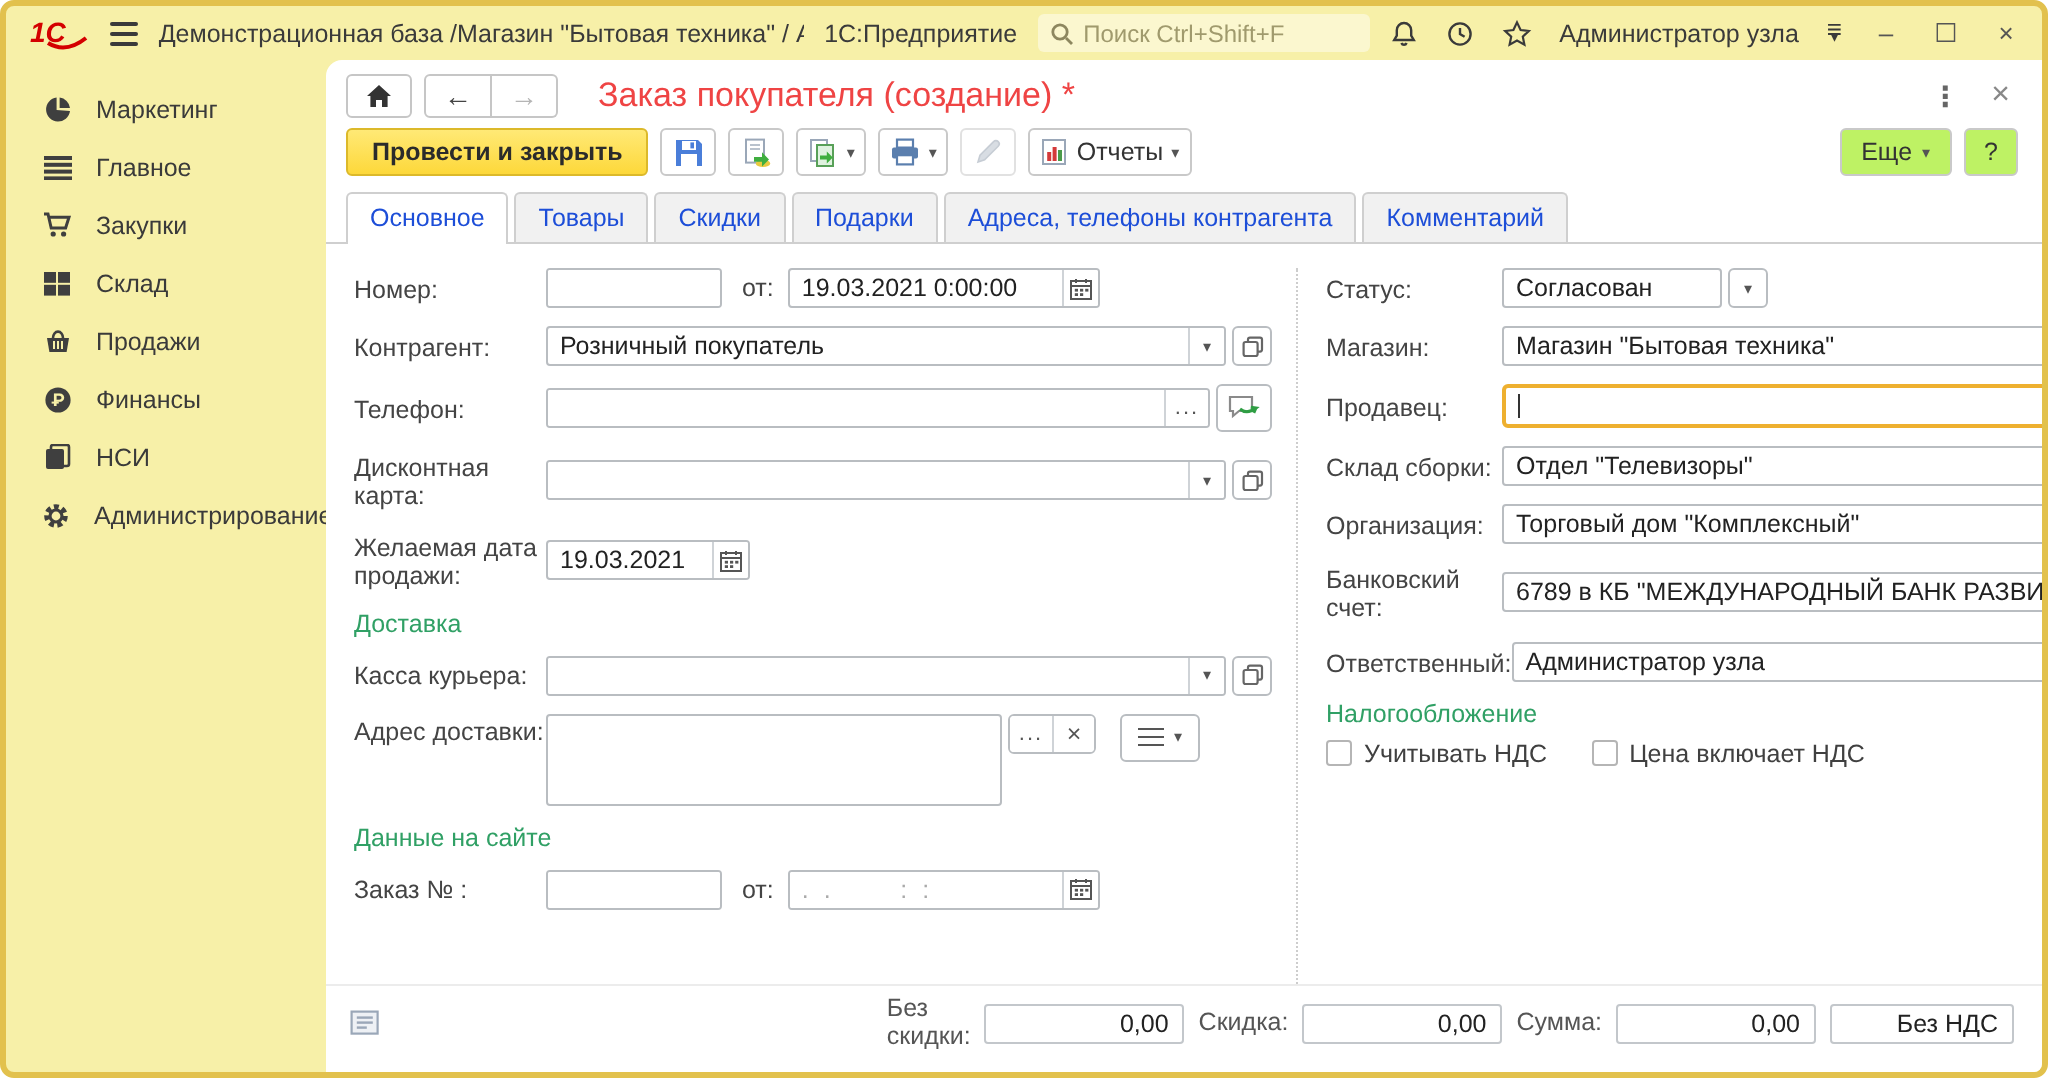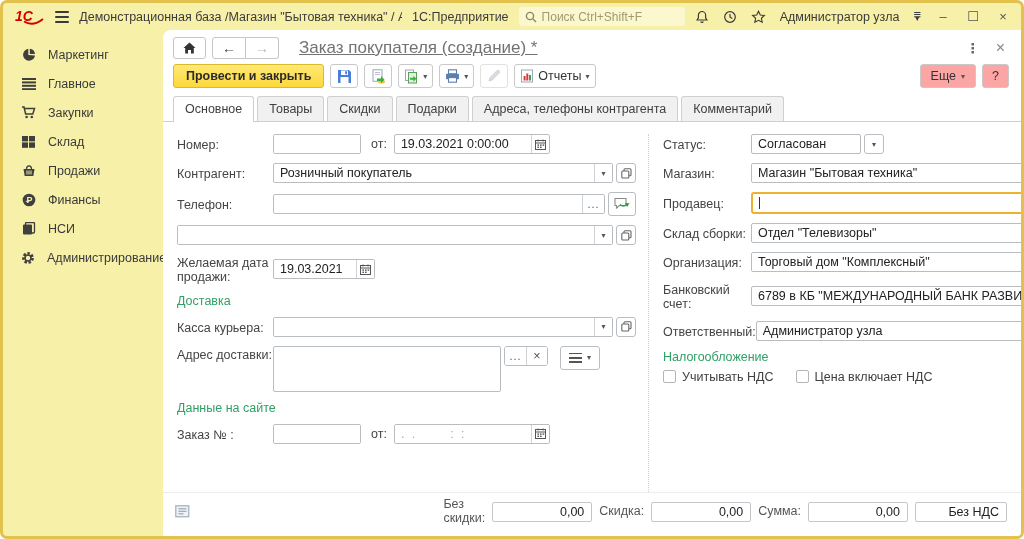--- a/index.html
+++ b/index.html
@@ -38,41 +38,41 @@
   .main { position:absolute; top:27px; left:160px; right:0; bottom:0;
     background:#fff; border-radius:8px 0 0 0; display:flex; flex-direction:column; }
   .doc-header { display:flex; align-items:center; padding:7px 12px 3px 10px; gap:6px; }
   .navbtn { height:22px; border:1px solid #c6c6c6; border-radius:3px; background:#fff;
     display:flex; align-items:center; justify-content:center; padding:0 9px; cursor:pointer; }
   .navgroup { display:flex; }
   .navgroup .navbtn:first-child { border-radius:3px 0 0 3px; }
   .navgroup .navbtn:last-child { border-radius:0 3px 3px 0; border-left:none; }
   .arrow-en { color:#444; font-size:14px; }
   .arrow-dis { color:#b5b5b5; font-size:14px; }
-  .doc-title { font-size:17px; color:#737373; margin-left:14px; white-space:nowrap;text-decoration:underline; }
+  .doc-title { font-size:17px; color:#ef4444; margin-left:14px; white-space:nowrap; }
   .hdr-right { margin-left:auto; display:flex; align-items:center; gap:16px; padding-right:4px; }
   .kebab { font-size:14px; color:#666; font-weight:bold; cursor:pointer; letter-spacing:0; }
   .hdr-close { font-size:16px; color:#888; cursor:pointer; }
   
   .doc-toolbar { display:flex; align-items:flex-end; padding:2px 12px 8px 10px; gap:6px; }
   .btn-yellow { height:24px; background:linear-gradient(#ffe976,#fdd83a);
     border:1px solid #dcb92a; border-radius:3px; font-weight:bold; color:#2b2b2b;
     padding:0 12px; font-size:12.5px; cursor:pointer; font-family:inherit; }
   .tbtn { height:24px; min-width:28px; border:1px solid #c9c9c9; border-radius:3px; background:#fff;
     display:flex; align-items:center; justify-content:center; gap:4px; padding:0 5px; cursor:pointer; }
   .tbtn .car { font-size:8px; color:#555; }
   .tbtn.disabled { opacity:.55; }
   .tb-label { color:#333; }
   .tb-spacer { flex:1; }
-  .btn-plain { height:24px; border:1px solid #c9c9c9; border-radius:3px; background:#fca5a5;
+  .btn-plain { height:24px; border:1px solid #c9c9c9; border-radius:3px; background:#bef264;
     display:flex; align-items:center; gap:5px; padding:0 10px; cursor:pointer; color:#333; }
   
   .tabs-bar { display:flex; align-items:flex-end; padding:0 10px; border-bottom:1px solid #cfcfcf; }
   .tab { border:1px solid #cfcfcf; border-bottom:none; border-radius:3px 3px 0 0;
-    background:#f1f1f1; padding:5px 11px 5px; margin-right:3px; color:#404040;
+    background:#f1f1f1; padding:5px 11px 5px; margin-right:3px; color:#1d4ed8;
     cursor:pointer; white-space:nowrap; position:relative; }
   .tab.active { background:#fff; margin-bottom:-1px; padding-bottom:6px; z-index:2; }
   
   .form-area { flex:1; display:flex; padding:12px 4px 0 14px; overflow:hidden; }
   .col-left { width:472px; flex:0 0 472px; padding-right:12px; border-right:1px dotted #cdcdcd; }
   .col-right { flex:1; padding-left:14px; padding-right:8px; border-right:1px dotted #cdcdcd; margin-right:3px; }
   .frow { display:flex; align-items:center; margin-bottom:9px; min-height:20px; }
   .frow.top { align-items:flex-start; }
   .flabel { flex:0 0 96px; color:#444; line-height:1.15; padding-top:2px; }
   .col-right .flabel { flex:0 0 88px; }
@@ -412,20 +412,21 @@
             <span>
               <svg width="16" height="14" viewBox="0 0 16 14">
                   <path d="M1 1.5 h11 v7 H5.5 L2.5 11 v-2.5 H1 Z" fill="#fff" stroke="#8a8a8a" stroke-width="1.1"></path>
                   <path d="M6 7.5 q3.5 3 8 -0.5 l-2.6 -.4 M14 7 l-1.1 2.4" fill="none" stroke="#2f9e44" stroke-width="1.5"></path>
                 </svg>
             </span>
           </div>
         </div>
 
         <div class="frow">
+          <div class="flabel">Дисконтная карта:</div>
           <div class="ig grow">
             <input type="text" value="" style="">
             <span class="ig-seg car">▾</span>
           </div>
           <div class="minibtn">
             <svg width="11" height="11" viewBox="0 0 11 11">
                 <rect x="3" y="0.8" width="7" height="7" rx="1" fill="none" stroke="#666" stroke-width="1.1"></rect>
                 <rect x="0.8" y="3" width="7" height="7" rx="1" fill="#fff" stroke="#666" stroke-width="1.1"></rect>
               </svg>
           </div>

